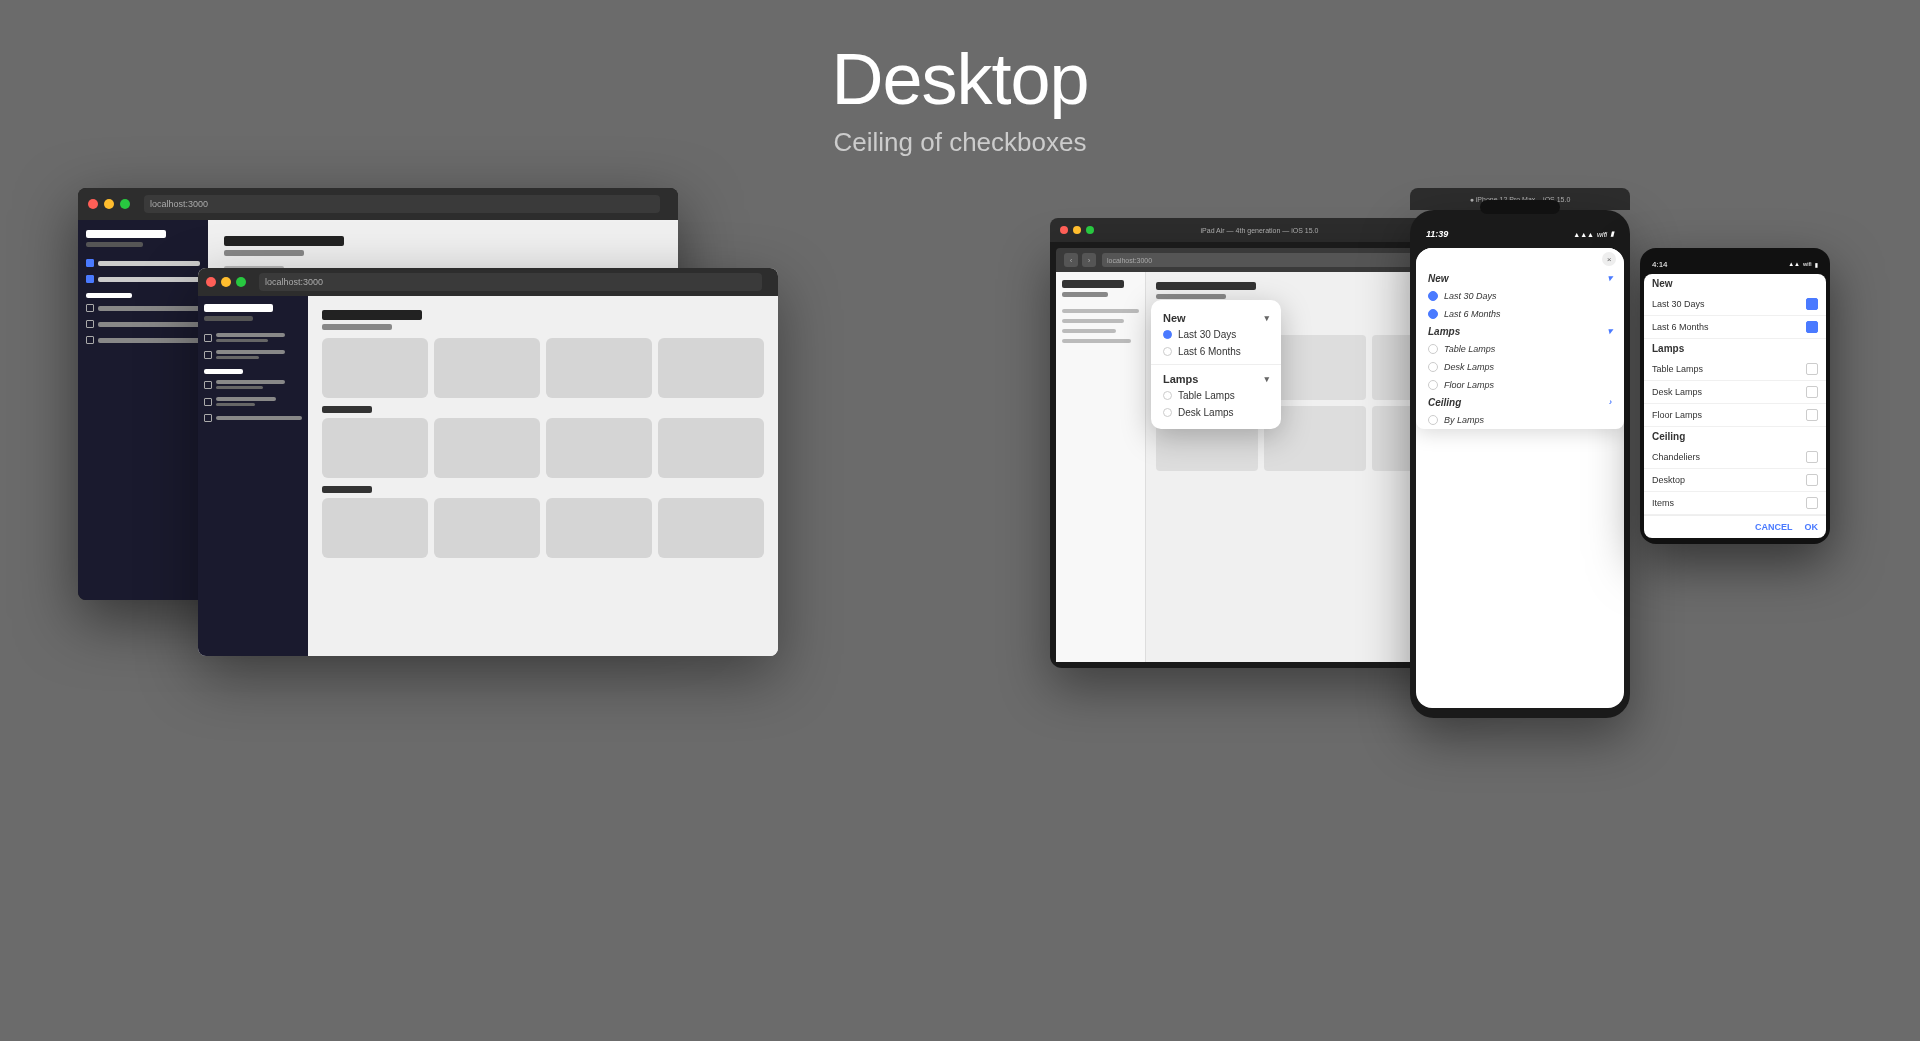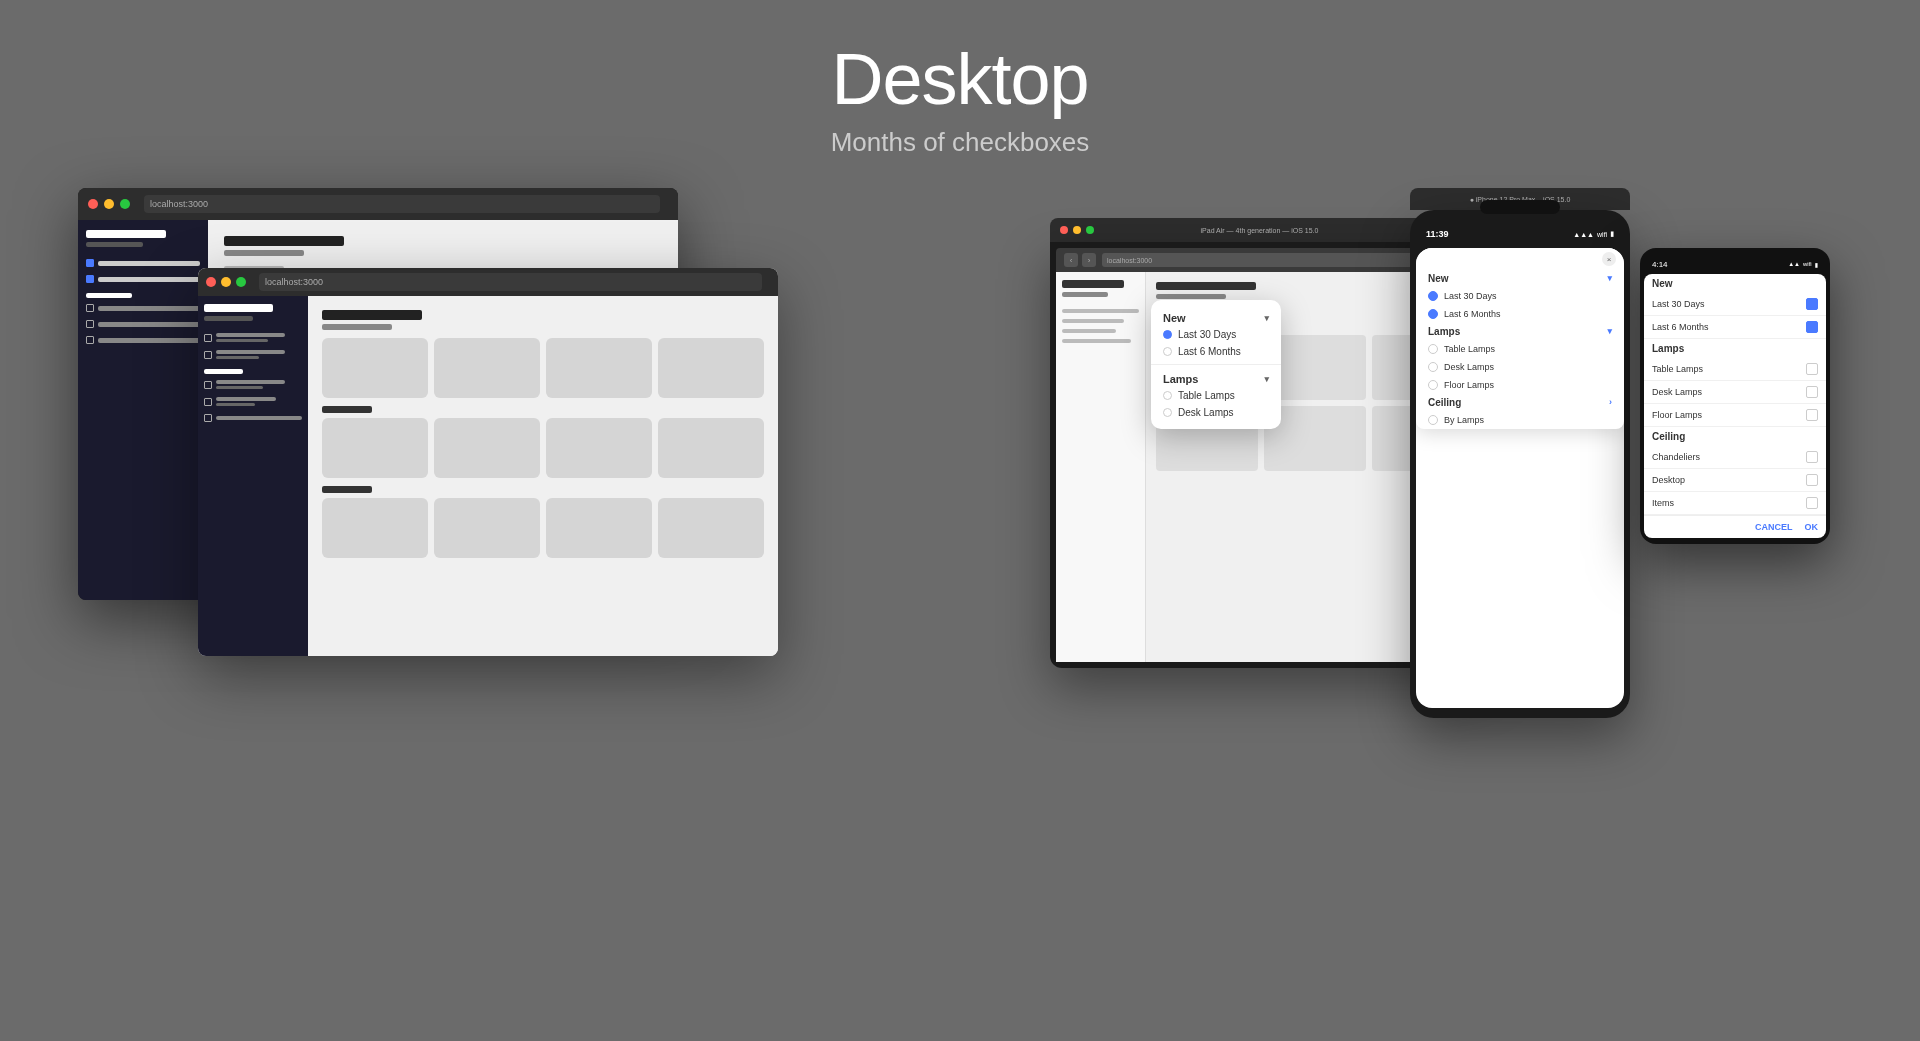--- a/index.html
+++ b/index.html
@@ -302,20 +302,21 @@
       box-shadow: 0 8px 30px rgba(0,0,0,0.25);
       width: 130px;
       padding: 8px 0;
       z-index: 20;
     }
     .iphone-frame {
       background: #1a1a1a;
       border-radius: 24px;
       padding: 10px 6px;
       box-shadow: 0 20px 50px rgba(0,0,0,0.4);
+      font-style: italic;
     }
     .iphone-notch-area {
       height: 28px;
       display: flex;
       align-items: center;
       justify-content: space-between;
       padding: 0 10px;
     }
     .iphone-time {
       font-size: 9px;
@@ -471,21 +472,21 @@
       top: 30px;
       left: 0;
     }
   </style>
 </head>
 <body>
 
 <div class="header-section">
   <div class="section-header">
     <div class="section-title">Desktop</div>
-    <div class="section-subtitle">Months of checkboxes</div>
+    <div class="section-subtitle">Ceiling of checkboxes</div>
   </div>
 </div>
 
 <div class="main-content">
 
   <div class="desktop-section">
 
     <div class="browser-window" style="width: 600px; margin-left: 0;">
       <div class="browser-toolbar">
         <div class="traffic-light tl-red"></div>

